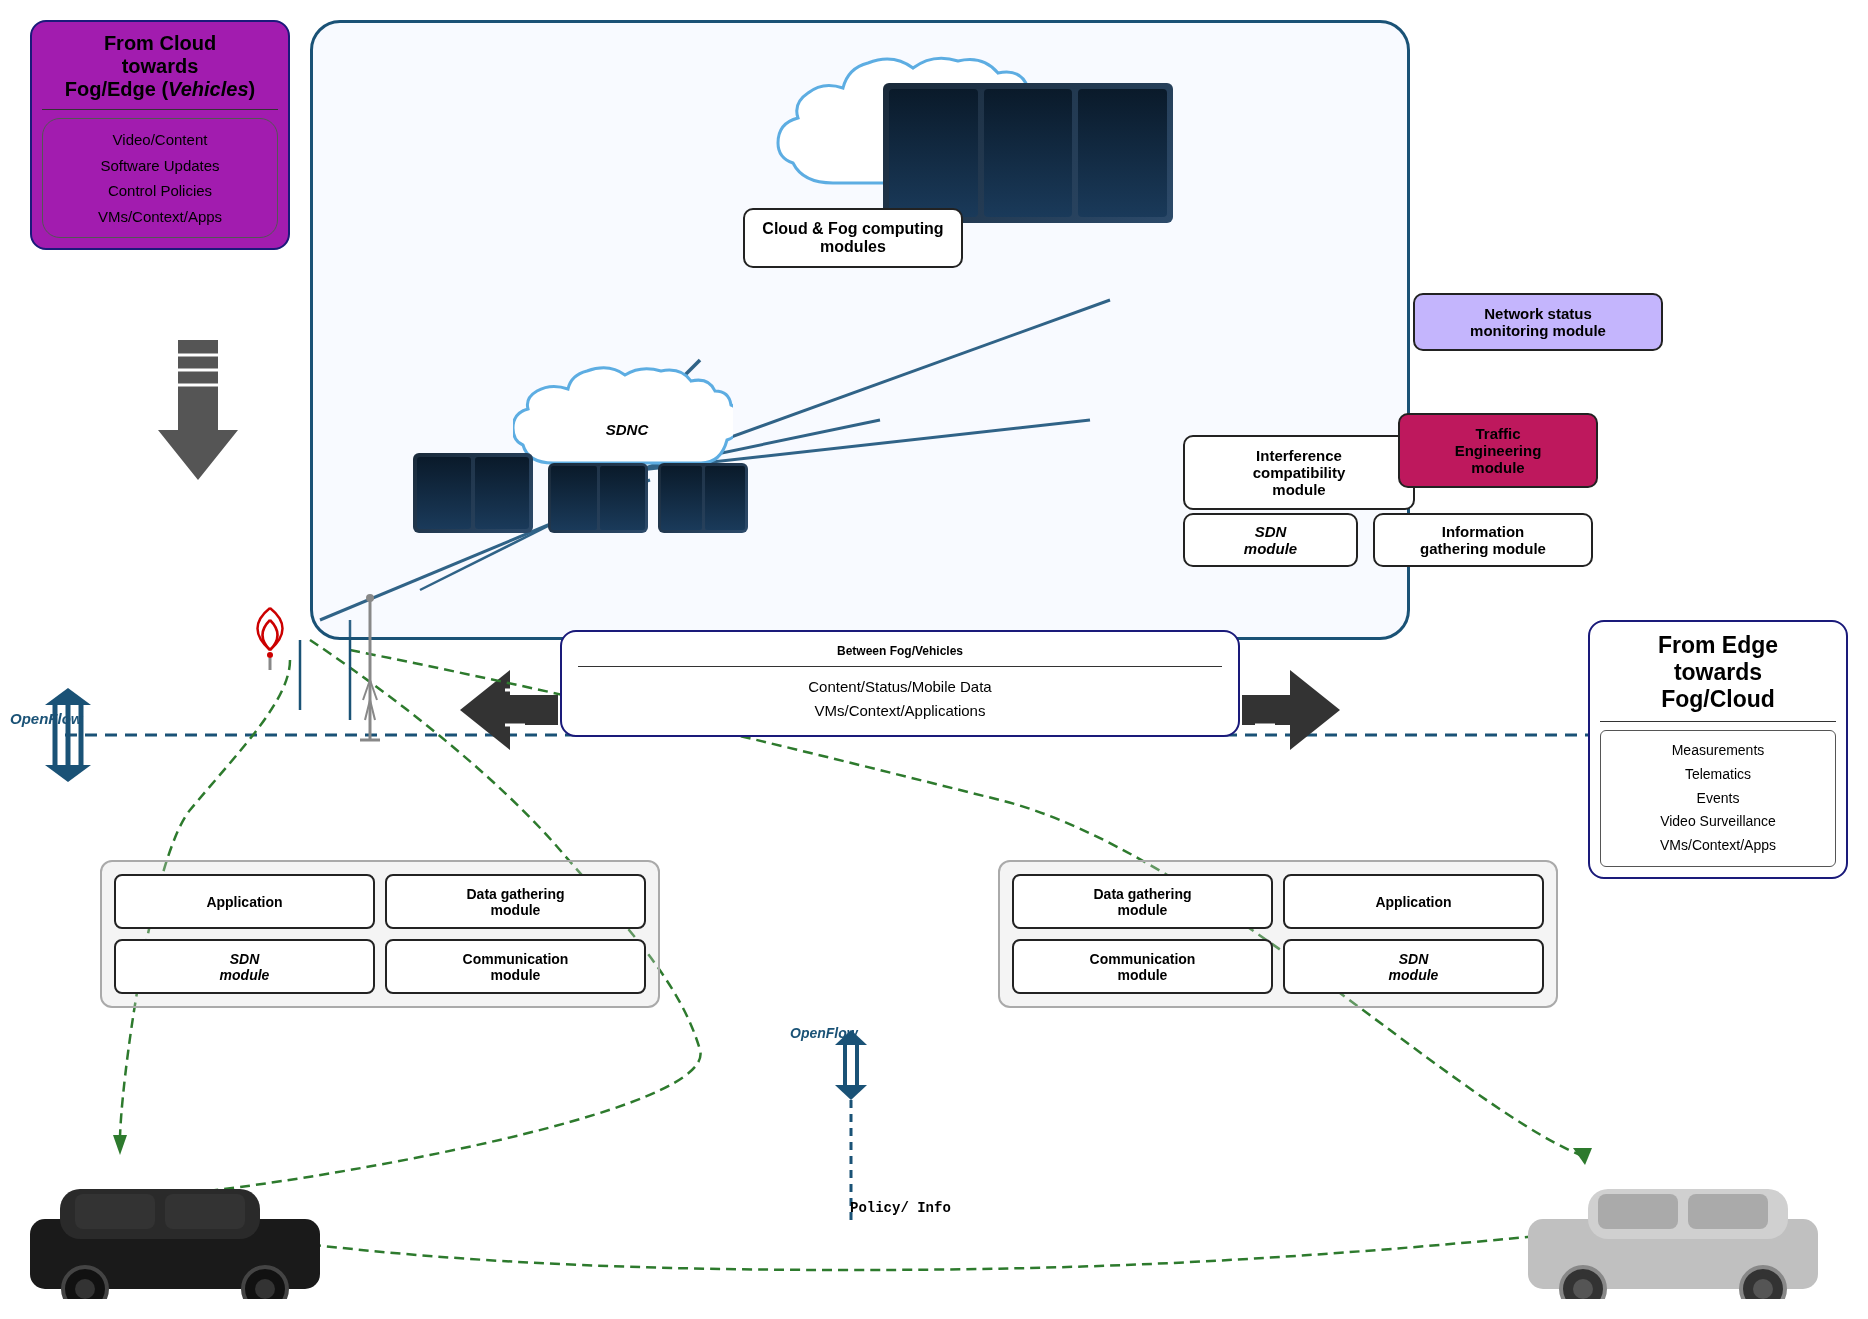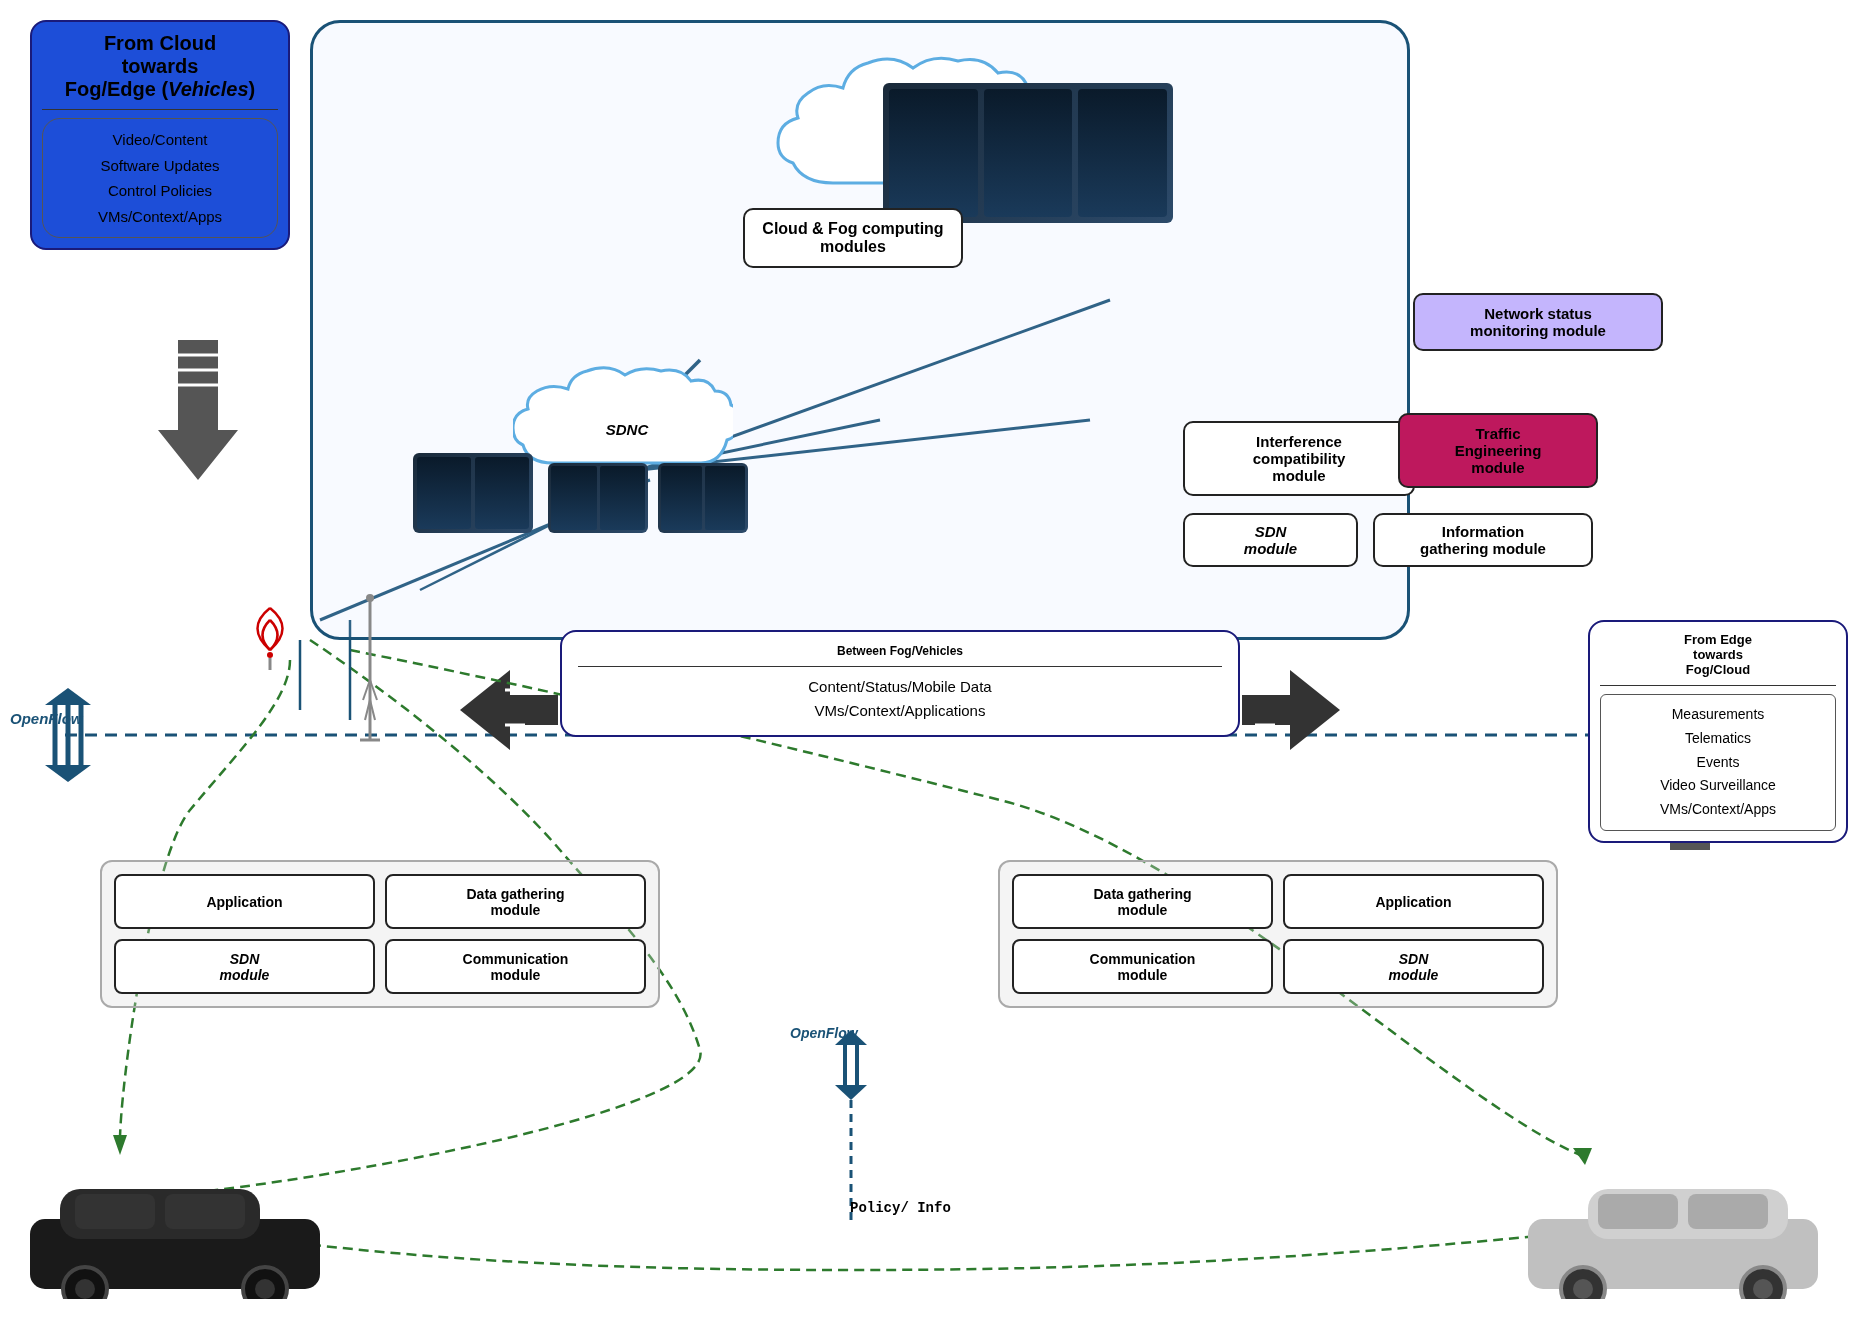--- a/index.html
+++ b/index.html
@@ -19,21 +19,21 @@
     }
 
     
     .cloud-to-fog-box {
       position: absolute;
       left: 30px;
       top: 20px;
       width: 260px;
       border: 2.5px solid #1a1a7a;
       border-radius: 16px;
-      background: #1d4ed8;
+      background: #a21caf;
       padding: 10px;
     }
     .cloud-to-fog-title {
       font-size: 20px;
       font-weight: bold;
       text-align: center;
       border-bottom: 1.5px solid #333;
       padding-bottom: 8px;
       margin-bottom: 8px;
     }
@@ -85,21 +85,21 @@
       padding: 10px 14px;
       font-size: 15px;
       font-weight: bold;
       text-align: center;
     }
 
     
     .interference-box {
       position: absolute;
       left: 870px;
-      top: 398px;
+      top: 412px;
       width: 232px;
       border: 2px solid #222;
       border-radius: 10px;
       background: #fff;
       padding: 10px 12px;
       font-size: 15px;
       font-weight: bold;
       text-align: center;
     }
 
@@ -153,21 +153,21 @@
       position: absolute;
       right: 20px;
       top: 620px;
       width: 260px;
       border: 2.5px solid #1a1a7a;
       border-radius: 16px;
       background: #fff;
       padding: 10px;
     }
     .edge-to-fog-title {
-      font-size: 13px;
+      font-size: 23px;
       font-weight: bold;
       text-align: center;
       border-bottom: 1.5px solid #333;
       padding-bottom: 8px;
       margin-bottom: 8px;
     }
     .edge-to-fog-list {
       border: 1.5px solid #555;
       border-radius: 6px;
       padding: 8px 10px;

